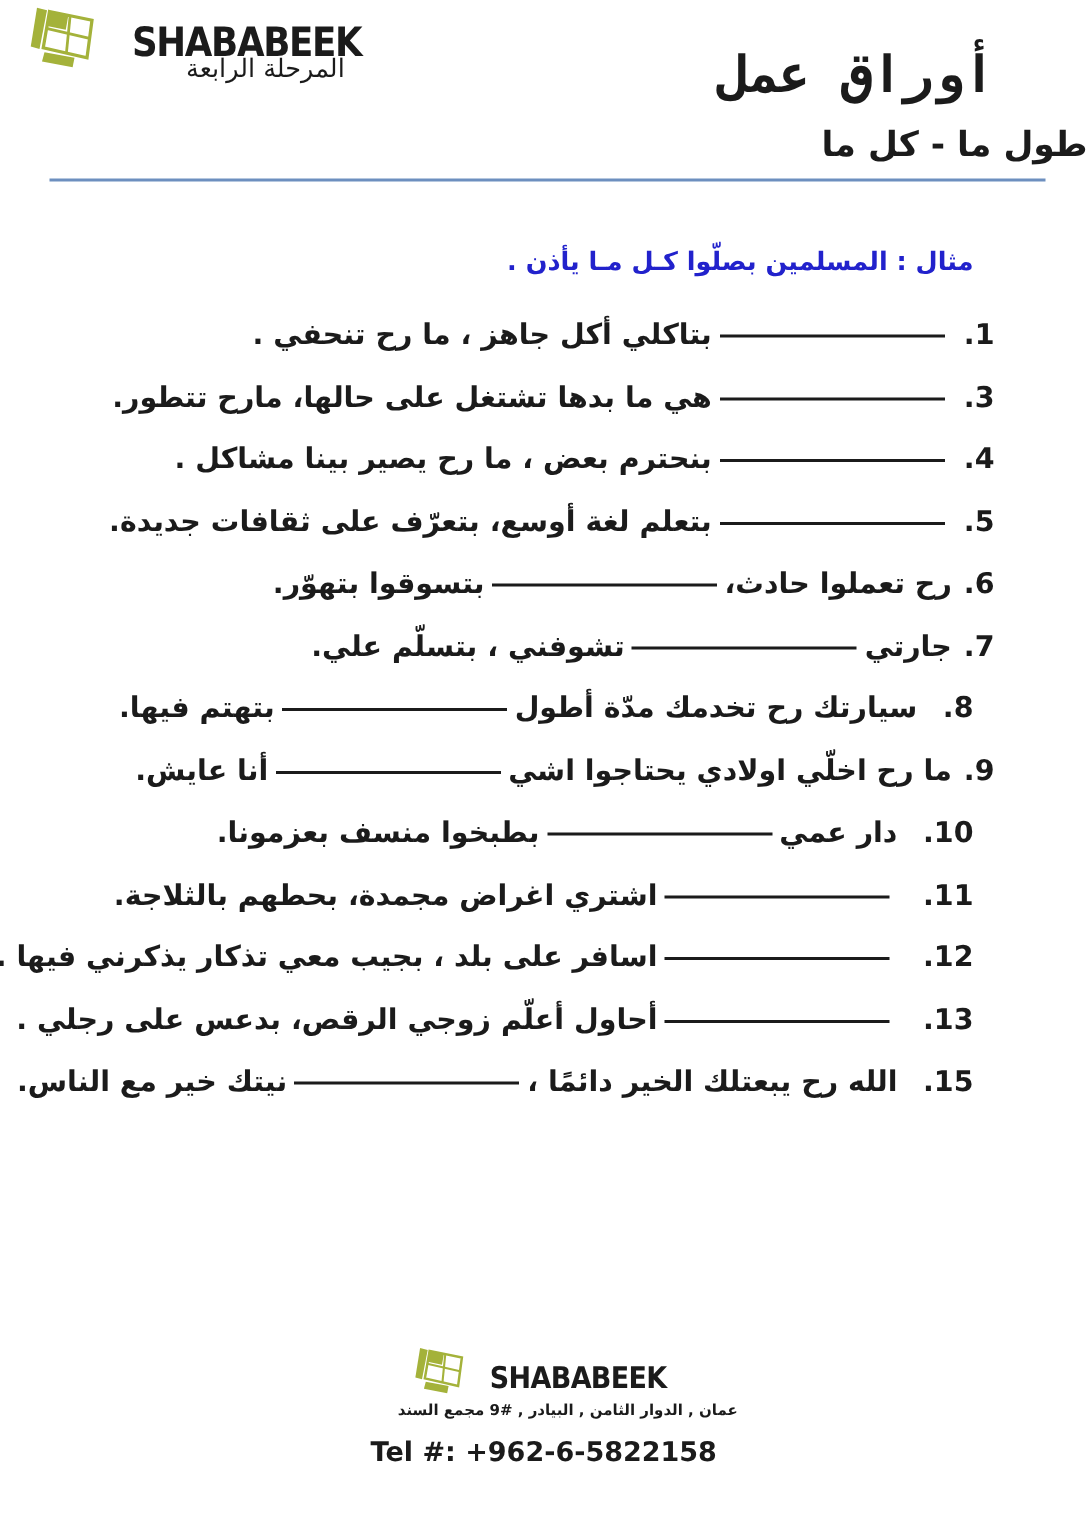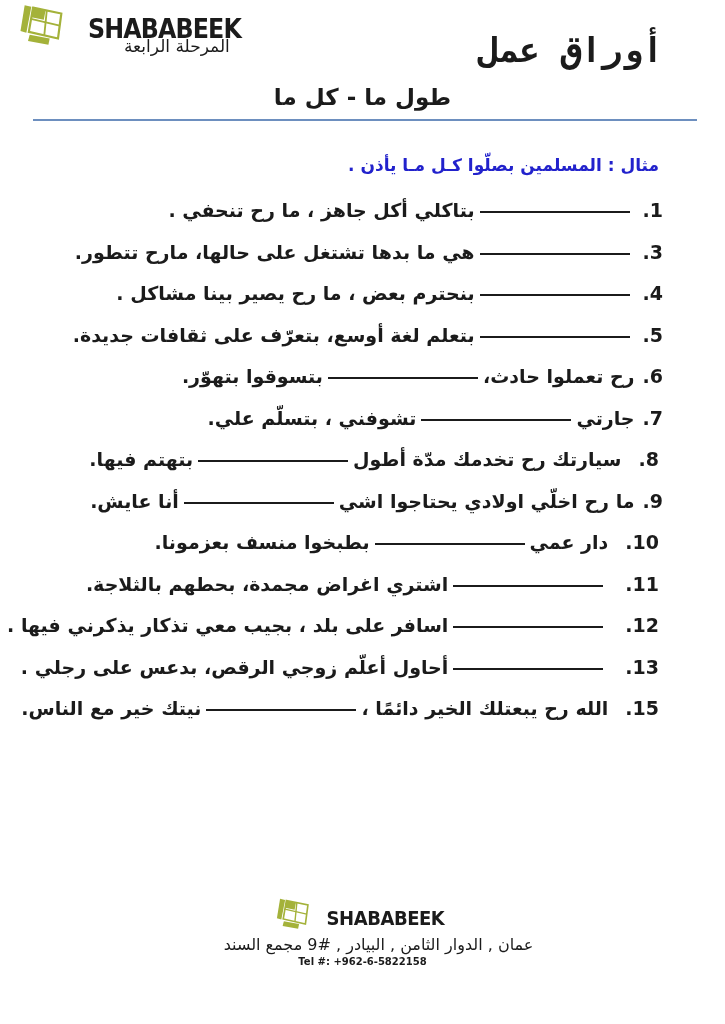--- a/index.html
+++ b/index.html
@@ -10,44 +10,44 @@
   }
   
   .logo-icon{position:absolute;top:3px;left:18px;}
   .brand-text{
     position:absolute;top:13px;left:88px;
     font-size:27px;font-weight:bold;letter-spacing:-1px;
     transform:scaleX(.88);transform-origin:left top;white-space:nowrap;
   }
   .stage-label{position:absolute;top:36px;left:124px;font-size:17px;font-weight:normal;direction:rtl;}
   .worksheet-label{position:absolute;top:30px;right:62px;font-size:34px;font-weight:bold;direction:rtl;font-family:Liberation Mono, monospace;}
-  .page-title{position:absolute;top:84px;left:0;right:0;text-align:center;font-size:23px;font-weight:bold;direction:rtl;}
+  .page-title{position:absolute;top:84px;left:0;right:0;text-align:right;font-size:23px;font-weight:bold;direction:rtl;}
   .divider{position:absolute;top:119px;left:33px;right:28px;border-top:2px solid #6d8fbf;height:0;}
   
   .content{position:absolute;top:147px;left:30px;right:62px;direction:rtl;text-align:right;}
-  .example{color:#2222cc;font-size:17px;font-weight:bold;margin:4px;line-height:28px;white-space:nowrap;}
+  .example{color:#2222cc;font-size:17px;font-weight:bold;margin:14px;line-height:28px;white-space:nowrap;}
   .rows{margin-top:11px;}
   .row{line-height:41.5px;font-size:19px;font-weight:bold;white-space:nowrap;}
   .row .num{margin-left:8px;}
   .row.sp .num{margin-left:17px;}
-  .row.indent{margin-right:4px;}
+  .row.indent{margin-right:14px;}
   .blank{
     display:inline-block;width:150px;height:0;
     border-bottom:2.4px solid #1b1b1b;vertical-align:4px;margin:0 5px;
   }
   .pre:empty{display:none;}
   
   .footer{position:absolute;top:897px;left:0;right:0;text-align:center;}
   .footer-logo{display:flex;justify-content:center;align-items:flex-end;gap:7px;}
   .footer-brand{
     font-size:20px;font-weight:bold;letter-spacing:-0.5px;
     transform:scaleX(.9);transform-origin:center bottom;margin-bottom:2px;white-space:nowrap;
   }
-  .footer-address{font-size:16px;font-weight:normal;direction:rtl;margin-top:3px;padding-left:32px;}
-  .footer-tel{font-size:10px;font-weight:bold;margin-top:2px;direction:ltr;}
+  .footer-address{font-size:10px;font-weight:bold;direction:rtl;margin-top:3px;padding-left:32px;}
+  .footer-tel{font-size:18px;font-weight:bold;margin-top:12px;direction:ltr;}
 </style>
 </head>
 <body>
 
 <div class="page">
 
   <svg class="logo-icon" width="50" height="46" viewBox="0 0 60 54">
     <polygon points="8,2 16,4 10,35 3,33" fill="#a4b23a"></polygon>
     <polygon points="18,5 33,8.5 31,19.5 16,16.5" fill="#a4b23a"></polygon>
     <polygon points="18,5 52,12 48,42 13,34" fill="none" stroke="#a4b23a" stroke-width="2.6"></polygon>

